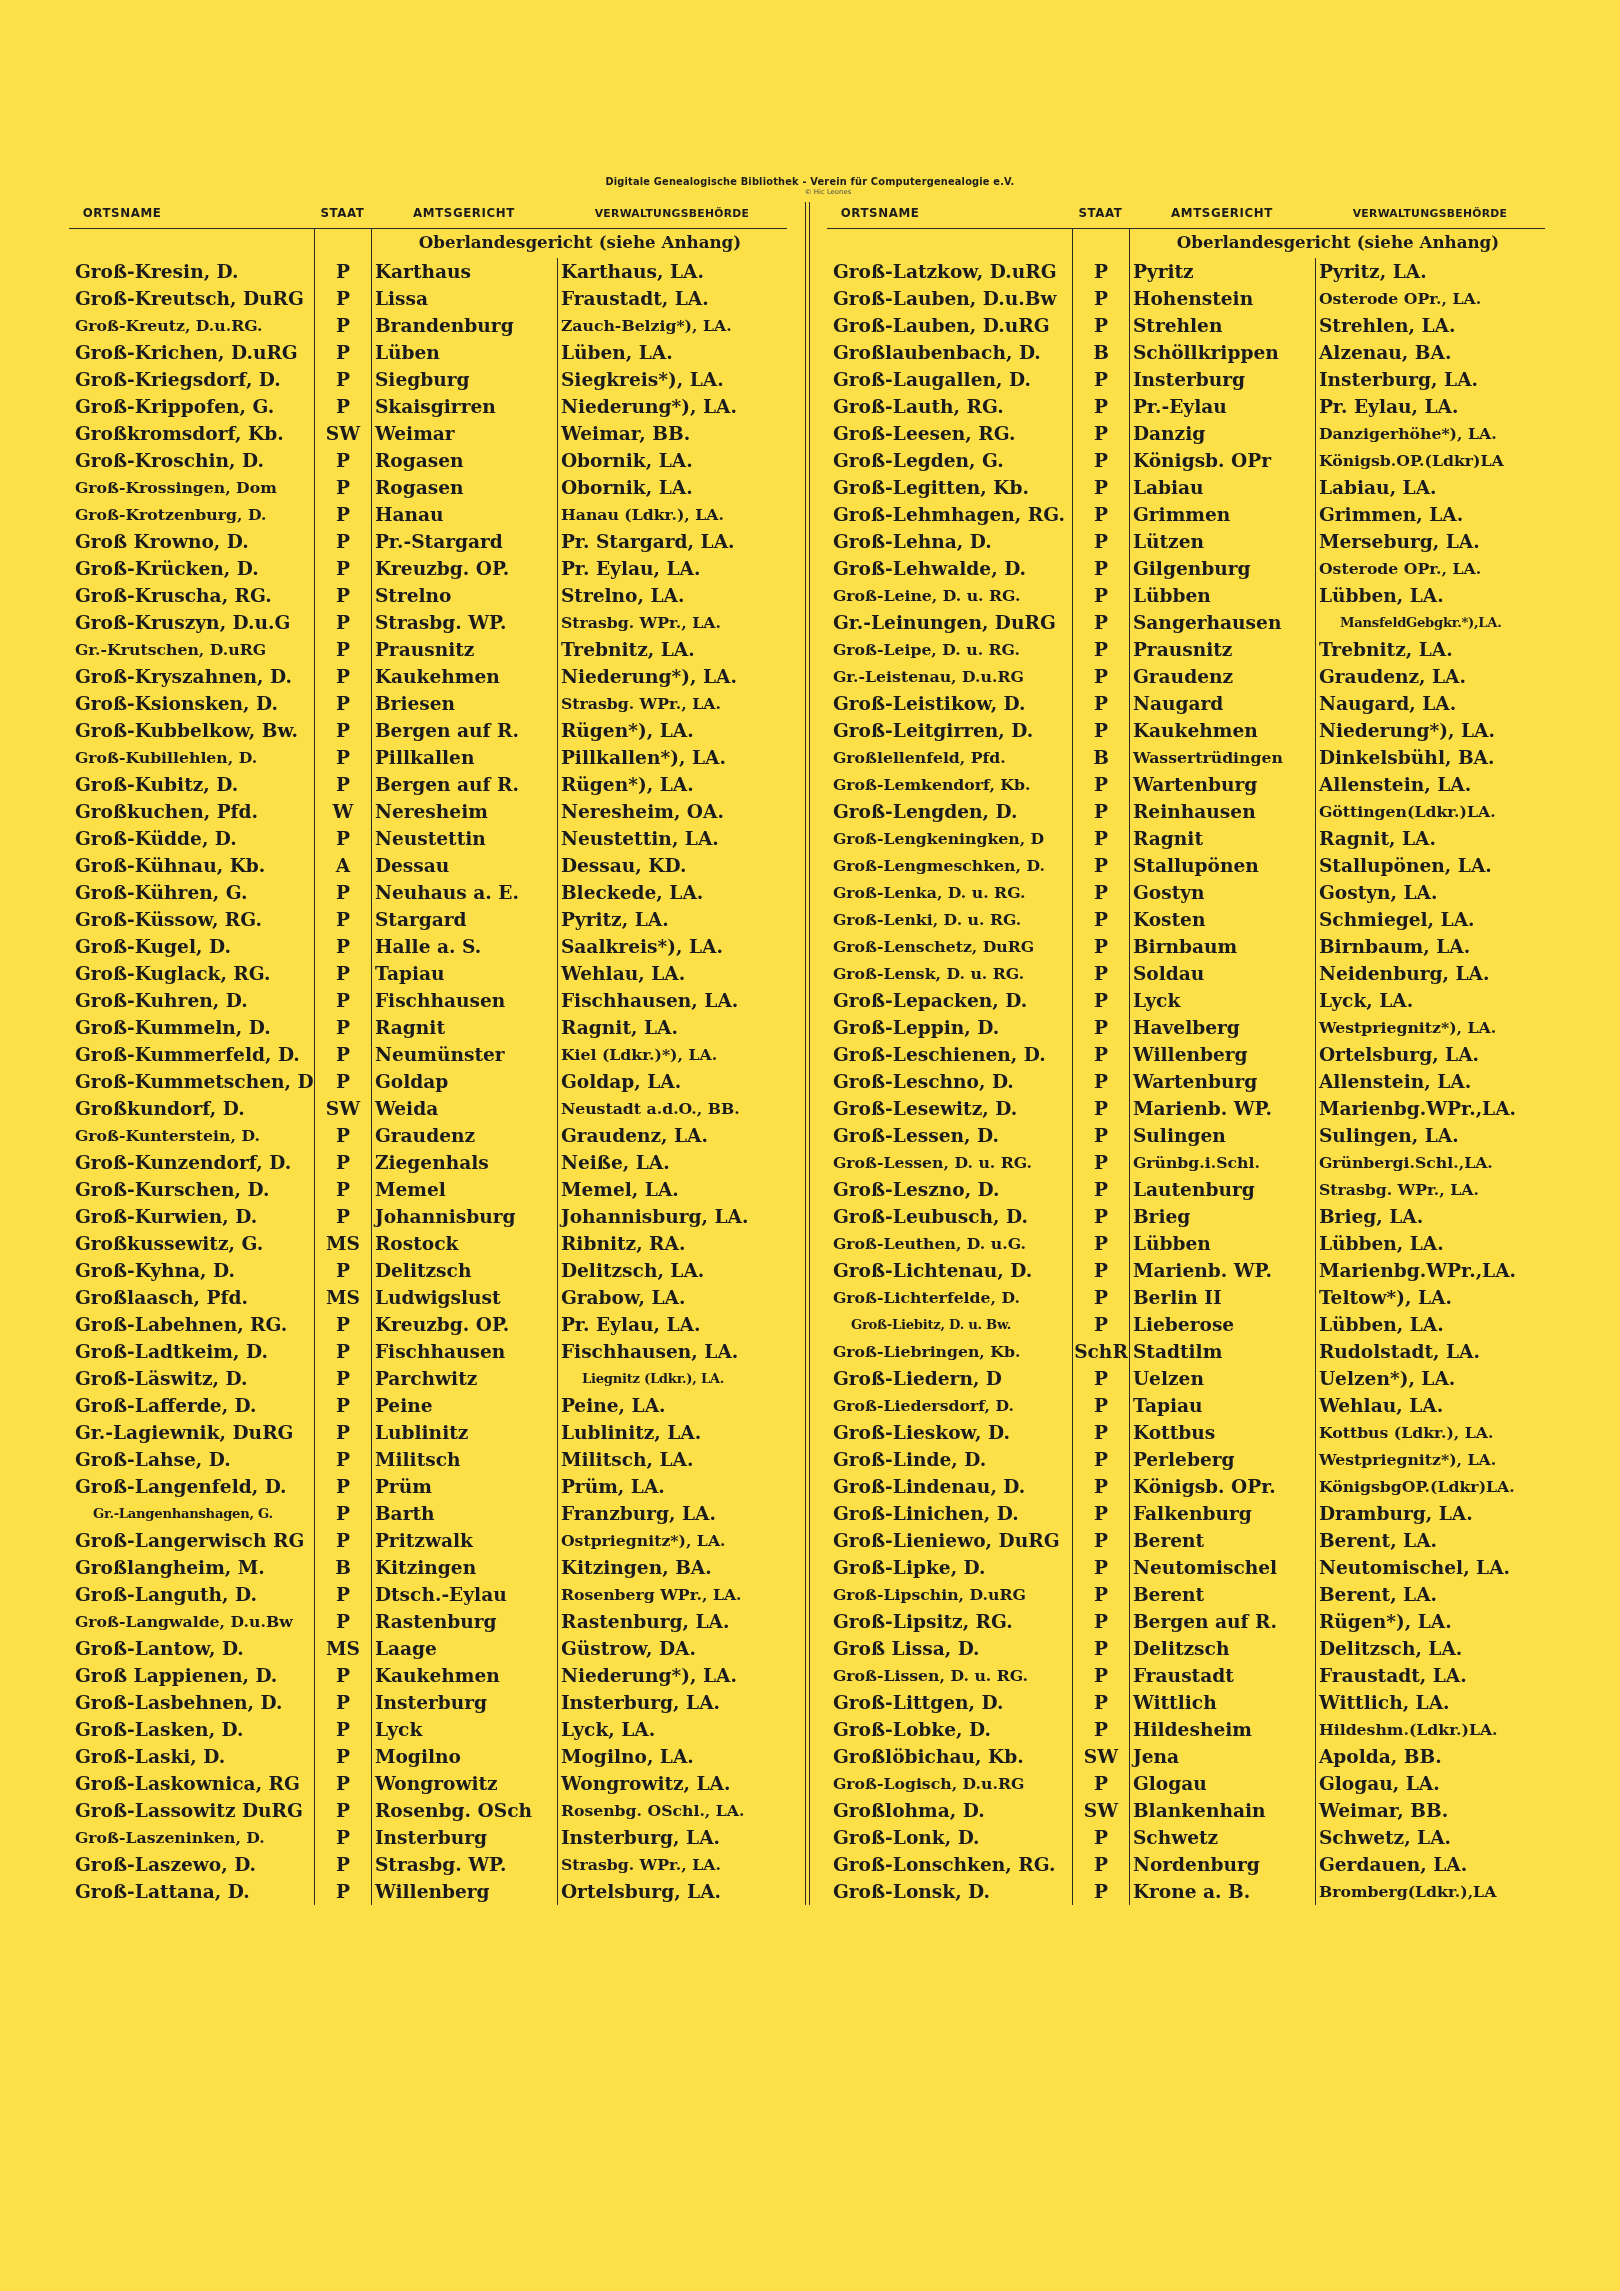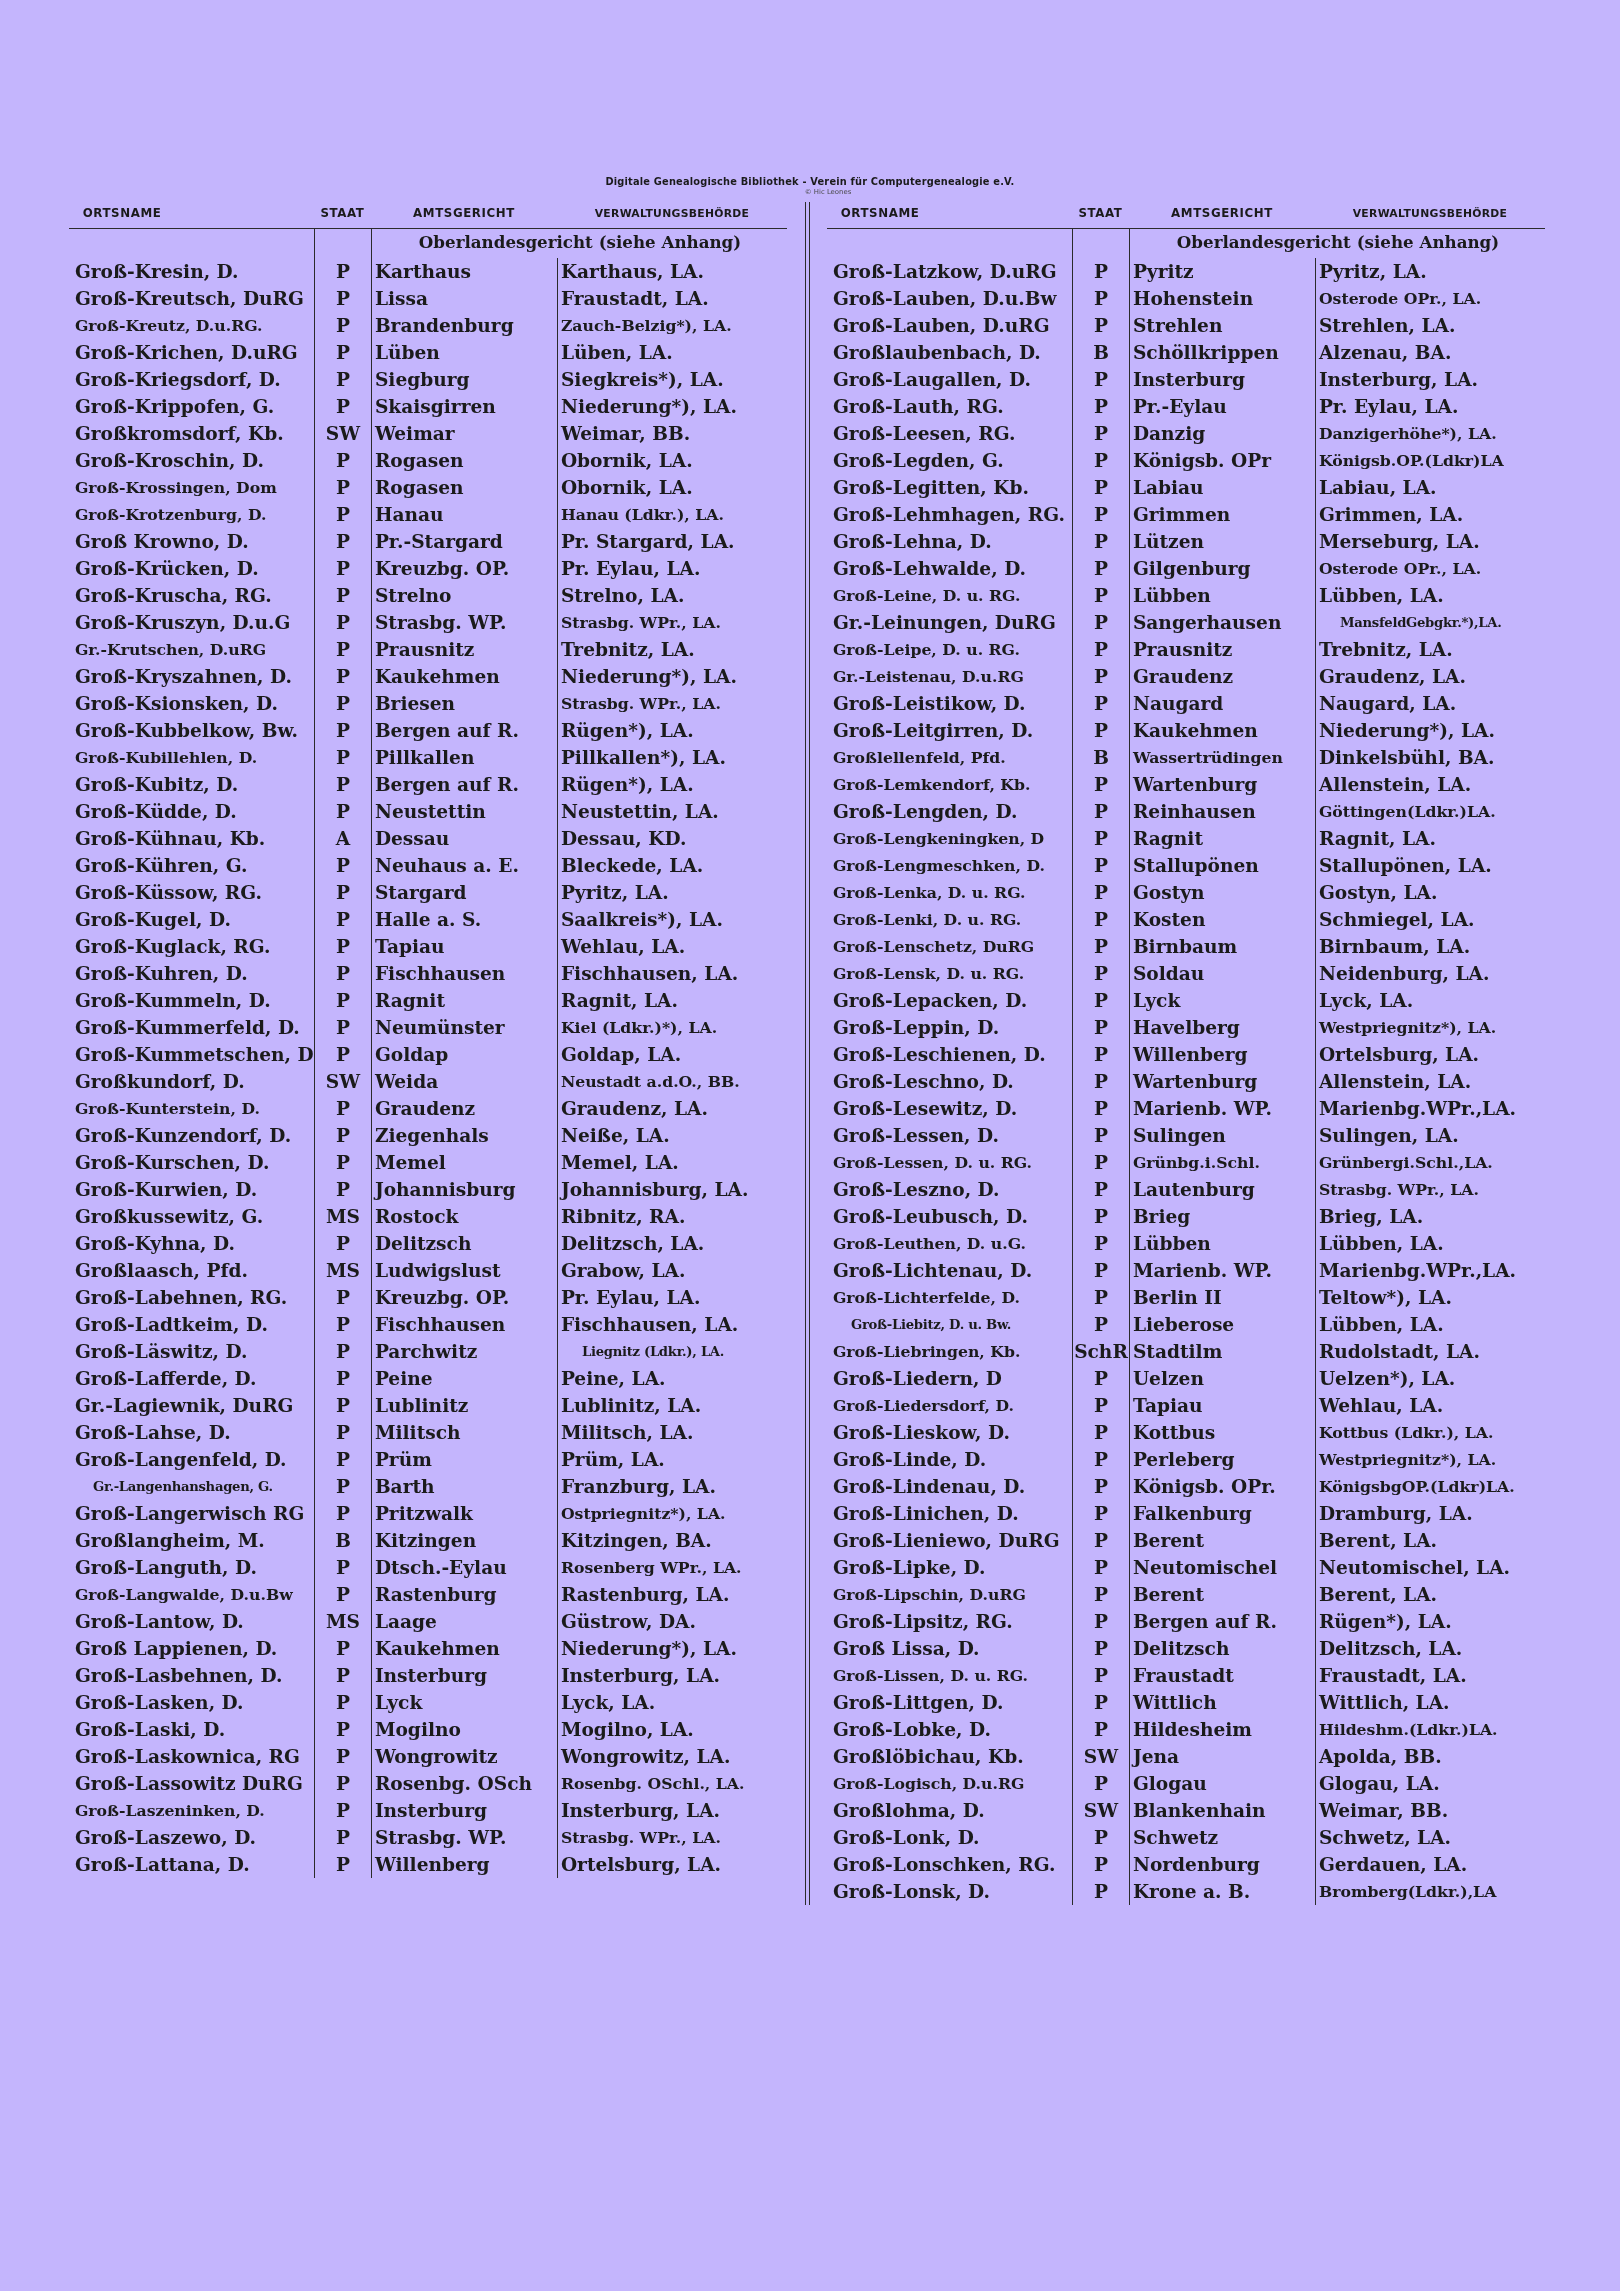--- a/index.html
+++ b/index.html
@@ -1,20 +1,20 @@
 <!DOCTYPE html>
 <html><head>
 <meta charset="utf-8">
 <style>
   html,body{margin:0;padding:0;background:#d8d6d0;}
   .page{
     position:relative;
     width:1620px;height:2292px;
     margin:0 auto;
-    background:#c4b5fd;
+    background:#fde047;
     font-family:"DejaVu Serif", serif;
     color:#1b1b1b;
     overflow:hidden;
   }
   .scan-credit{
     position:absolute;top:176px;left:0;width:100%;
     text-align:center;
     font-family:"DejaVu Sans", sans-serif;
     line-height:1.25;
   }
@@ -207,20 +207,26 @@
             <div class="cell c2">Pillkallen</div>
             <div class="cell c3">Pillkallen*), LA.</div>
           </div>
           <div class="row">
             <div class="cell c0">Groß-Kubitz, D.</div>
             <div class="cell c1">P</div>
             <div class="cell c2">Bergen auf R.</div>
             <div class="cell c3">Rügen*), LA.</div>
           </div>
           <div class="row">
+            <div class="cell c0">Großkuchen, Pfd.</div>
+            <div class="cell c1">W</div>
+            <div class="cell c2">Neresheim</div>
+            <div class="cell c3">Neresheim, OA.</div>
+          </div>
+          <div class="row">
             <div class="cell c0">Groß-Küdde, D.</div>
             <div class="cell c1">P</div>
             <div class="cell c2">Neustettin</div>
             <div class="cell c3">Neustettin, LA.</div>
           </div>
           <div class="row">
             <div class="cell c0">Groß-Kühnau, Kb.</div>
             <div class="cell c1">A</div>
             <div class="cell c2">Dessau</div>
             <div class="cell c3">Dessau, KD.</div>

